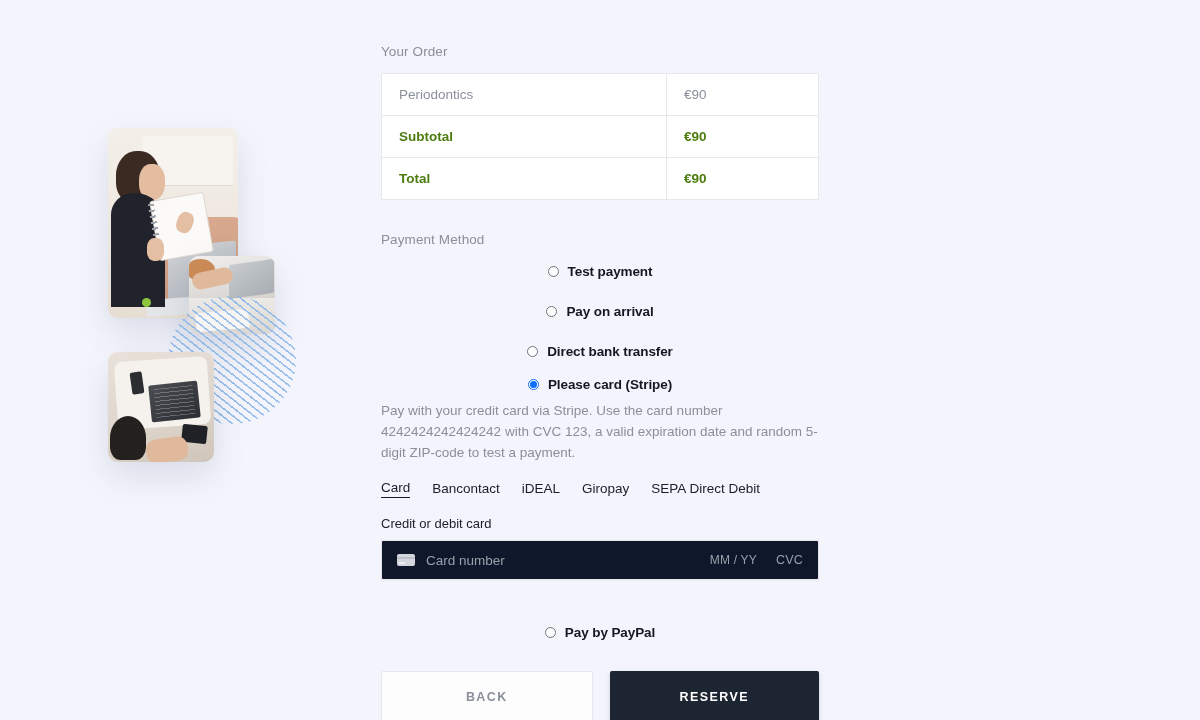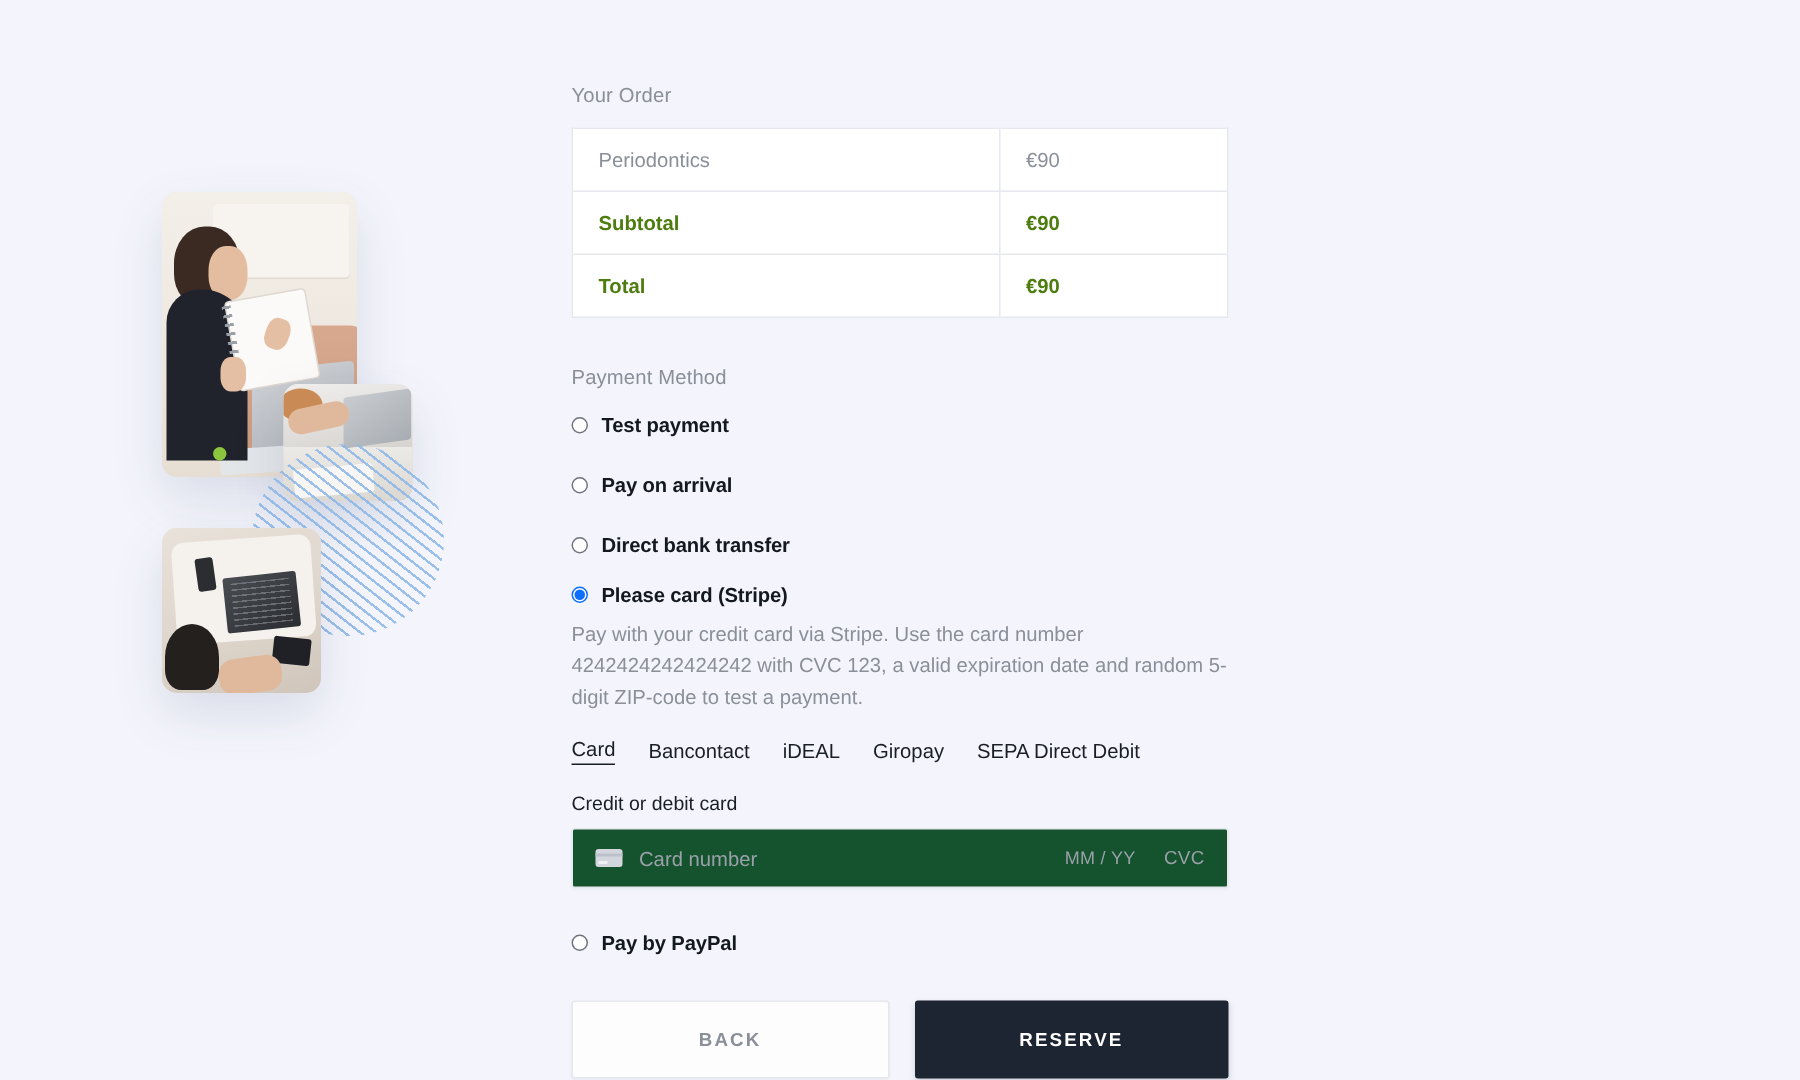--- a/index.html
+++ b/index.html
@@ -106,21 +106,21 @@
     position: absolute;
     left: 381px;
     top: 44px;
     width: 438px;
   }
 
   .section-label {
     font-size: 13.5px;
     color: #8a8f99;
     letter-spacing: .1px;
-    margin: 12px 0 14px 0;
+    margin: 0 0 14px 0;
   }
 
   table.order {
     width: 100%;
     border-collapse: collapse;
     background: #ffffff;
     border: 1px solid #e6e8ee;
     table-layout: fixed;
   }
   table.order td {
@@ -137,20 +137,21 @@
   table.order tr.sum td { color: #4d7c0f; font-weight: bold; }
 
   .pm-label { margin-top: 32px; }
 
   .opt { margin-bottom: 0; }
   .opt-head {
     display: flex;
     align-items: center;
     gap: 9px;
     height: 20px;
+    justify-content: center;
   }
   .radio {
     width: 11px; height: 11px; min-width: 11px;
     border-radius: 50%;
     border: 1px solid #6f7480;
     background: #ffffff;
     position: relative;
     display: inline-block;
   }
   .radio.checked {
@@ -198,21 +199,21 @@
   .tab.active { border-bottom: 1.5px solid #1a1e27; }
 
   .field-label {
     font-size: 13px;
     color: #1a1e27;
     margin-top: 18px;
     margin-bottom: 9px;
   }
 
   .card-field {
-    background: #14532d;
+    background: #0f172a;
     border: 1px solid #e6e8ee;
     border-radius: 2px;
     height: 40px;
     display: flex;
     align-items: center;
     padding: 0 15px;
     box-shadow: 0 1px 2px rgba(30,40,70,.04);
   }
   .card-icon {
     width: 18px; height: 12px;
@@ -227,21 +228,21 @@
     background:#bcc0c9;
   }
   .card-icon:after {
     content:""; position:absolute; left:2px; bottom:2px; width:6px; height:2px;
     background:#eef0f3;
   }
   .card-ph { font-size: 13.5px; color: #9aa0aa; flex: 1 1 auto; }
   .card-exp { font-size: 12px; color: #9aa0aa; letter-spacing: .2px; margin-right: 19px; }
   .card-cvc { font-size: 12.5px; color: #9aa0aa; letter-spacing: .2px; }
 
-  .paypal-row { margin-top: 26px; }
+  .paypal-row { margin-top: 42px; }
 
   .actions {
     display: flex;
     gap: 17px;
     margin-top: 29px;
   }
   .btn {
     height: 52px;
     flex: 1 1 0;
     border-radius: 2px;

